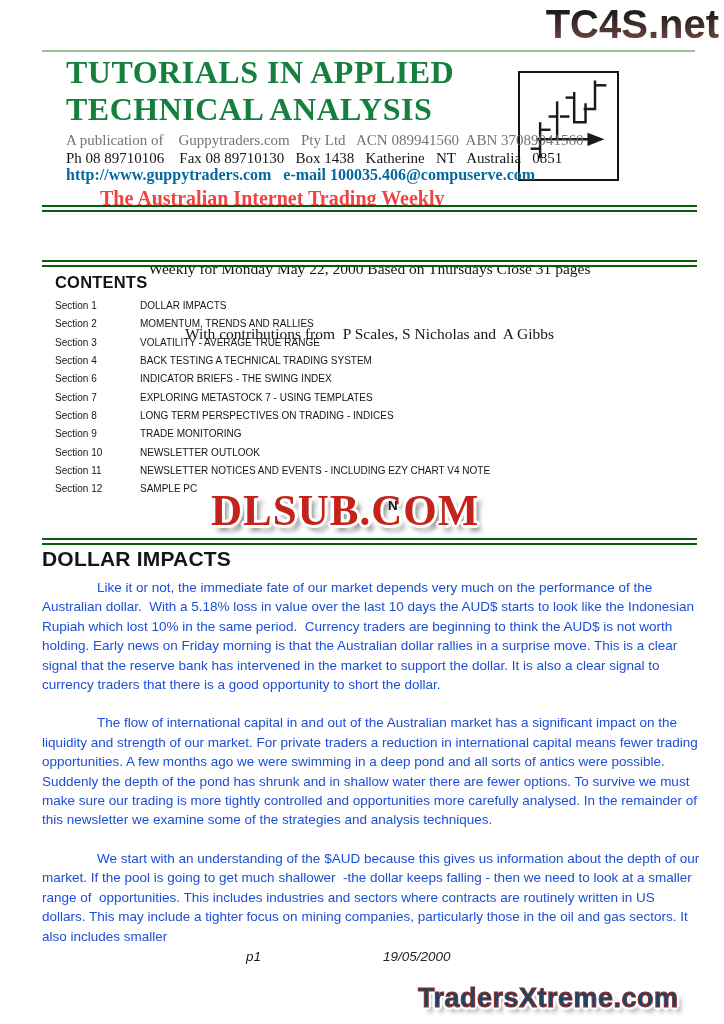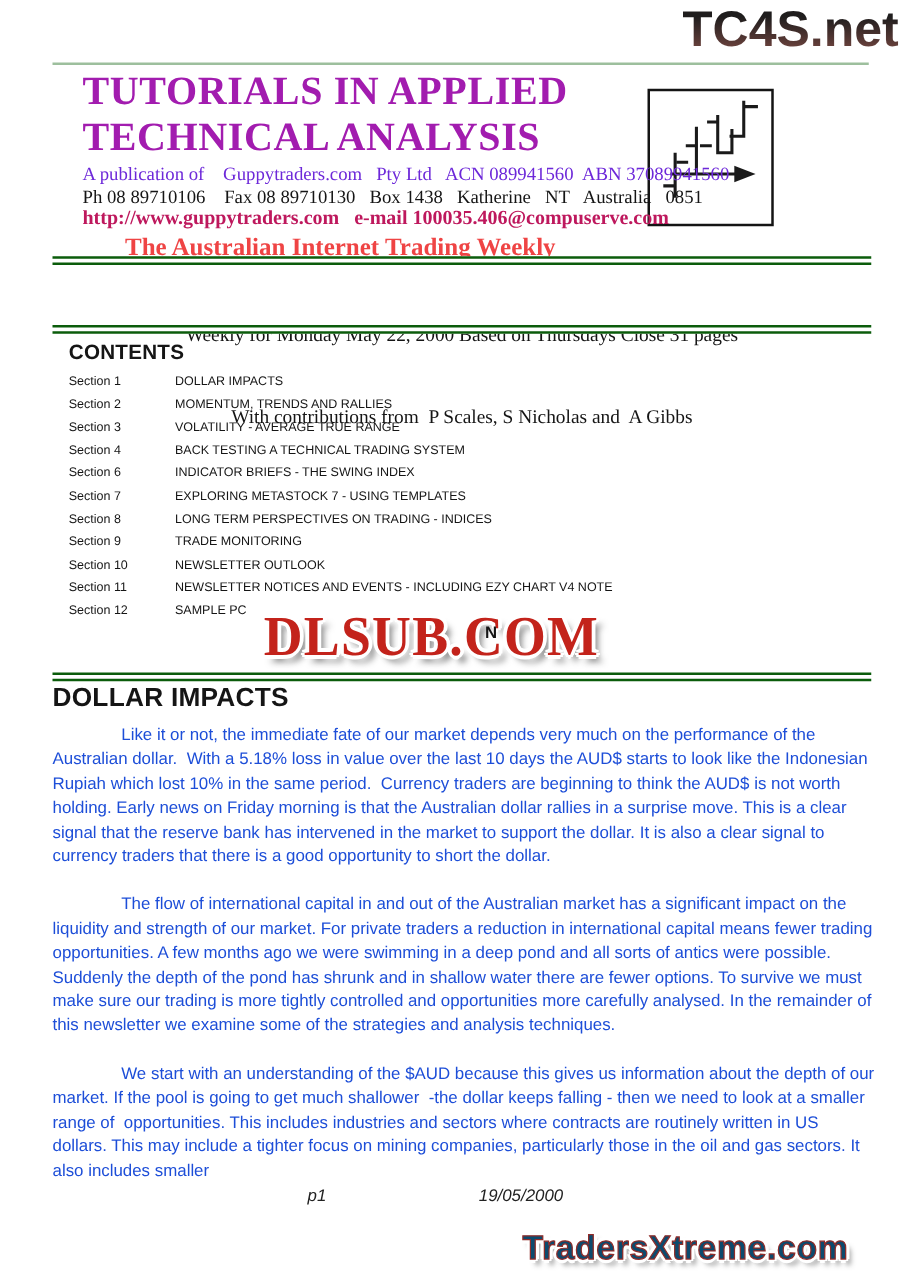--- a/index.html
+++ b/index.html
@@ -21,26 +21,26 @@
     text-align:right;
   }
 
   
   .thin-rule{top:50px;left:42px;width:653px;height:0;border-top:2px solid #9dbf9d;}
   .dbl-rule{left:42px;width:655px;height:3px;background:#ffffff;
     border-top:2px solid #0b5c0b;border-bottom:2px solid #0b5c0b;}
 
   
   .mast-title{
-    left:66px;color:#a21caf;font-family:"Liberation Serif",serif;font-weight:bold;
+    left:66px;color:#15803d;font-family:"Liberation Serif",serif;font-weight:bold;
     font-size:32px;line-height:37px;letter-spacing:.5px;white-space:nowrap;
   }
   .mast-line{left:66px;font-family:"Liberation Serif",serif;font-size:15px;white-space:pre;}
-  .green-text{color:#6d28d9;text-align:right;}
-  .mast-web{font-weight:bold;font-size:16px;color:#be185d;}
+  .green-text{color:#737373;text-align:right;}
+  .mast-web{font-weight:bold;font-size:16px;color:#0369a1;}
   #tagline{
     top:187px;left:100px;color:#ef4444;font-family:"Liberation Serif",serif;
     font-weight:bold;font-size:20px;white-space:pre;
   }
 
   
   #icon-box{top:71px;left:518px;width:97px;height:106px;border:2px solid #141414;background:#fff;}
   #icon-box svg{display:block;width:100%;height:100%;}
 
   

